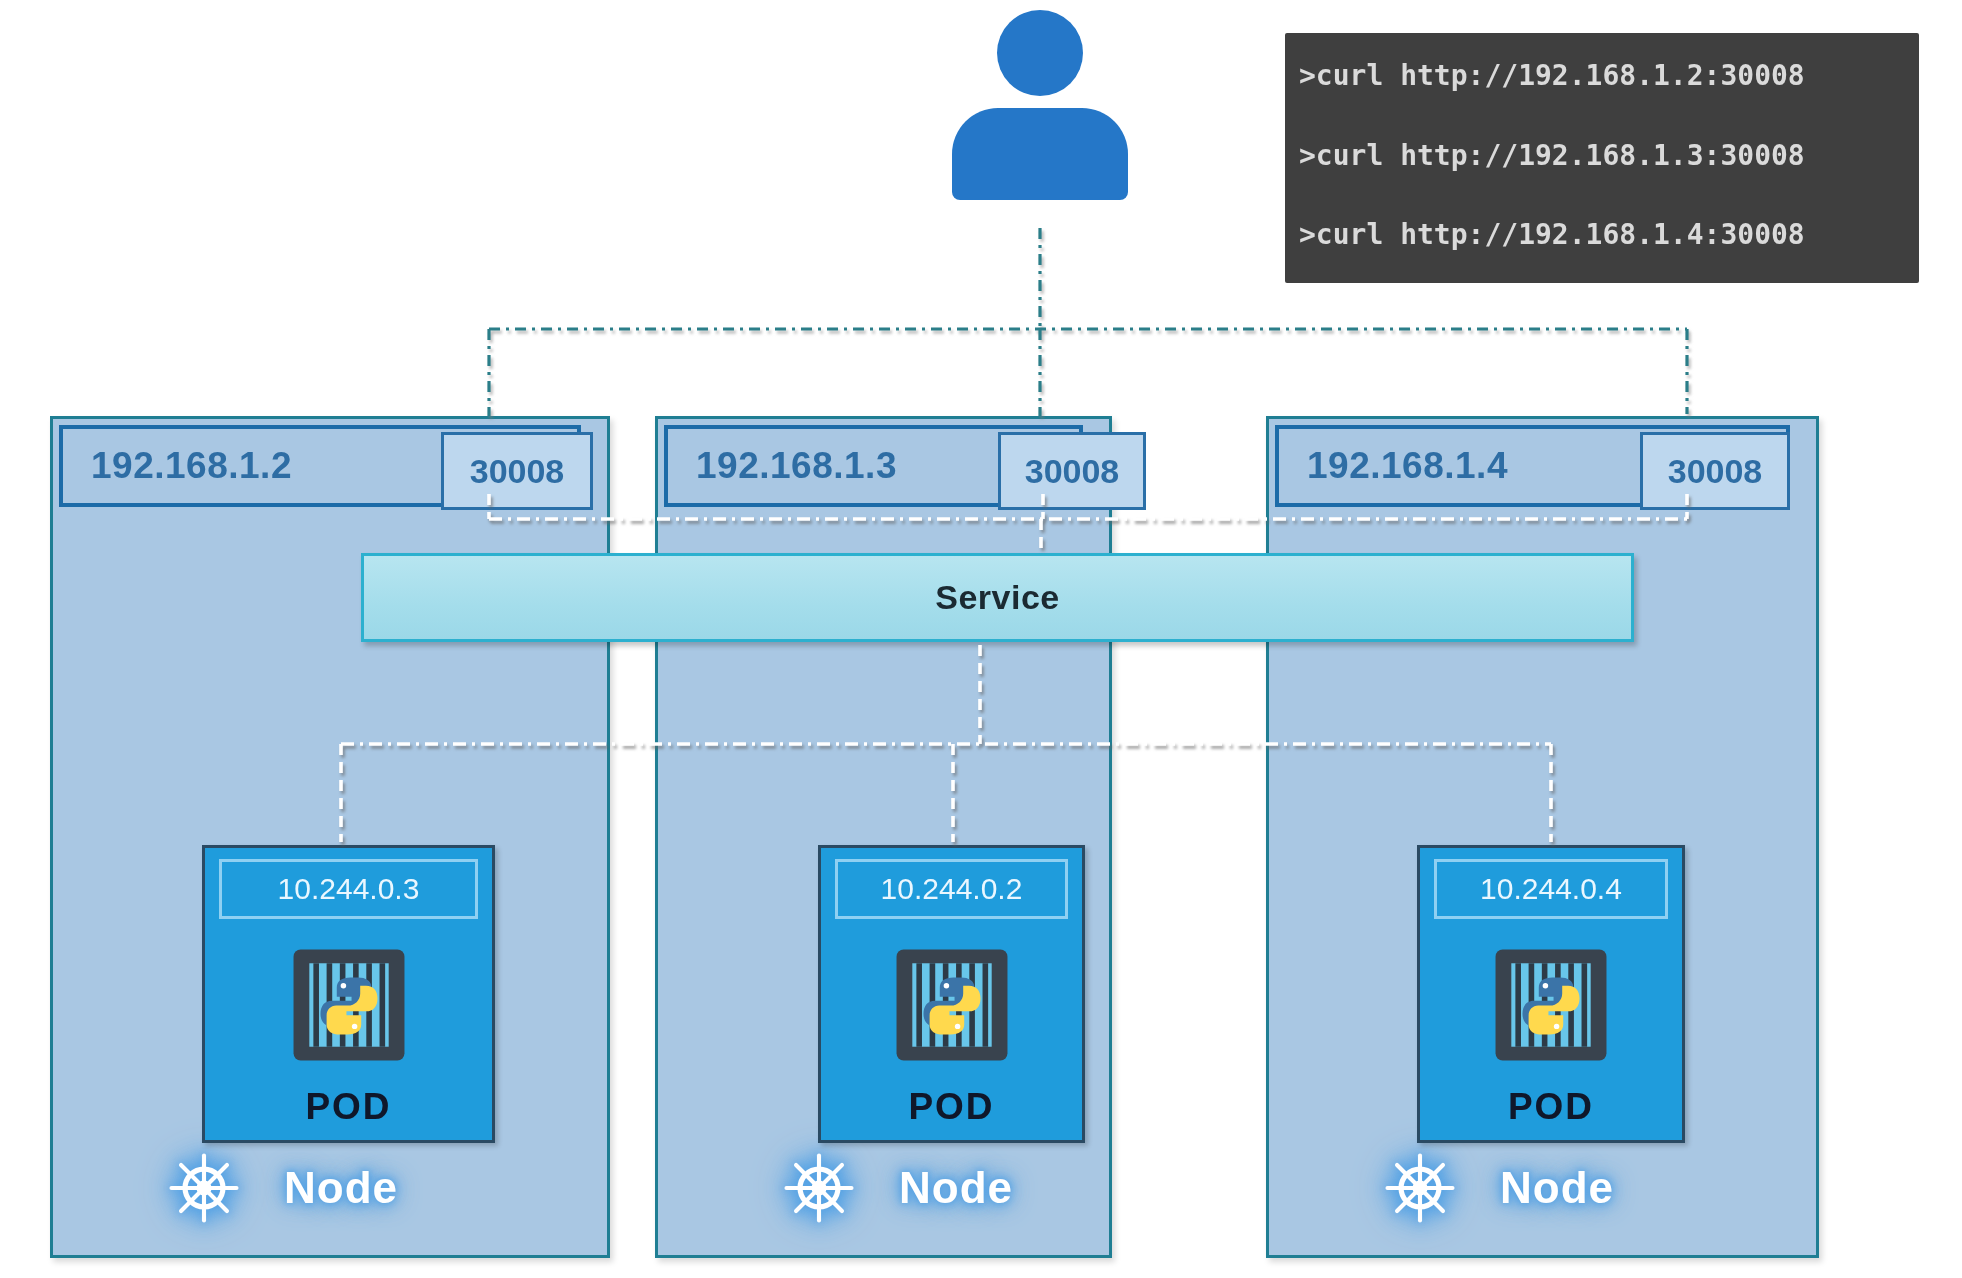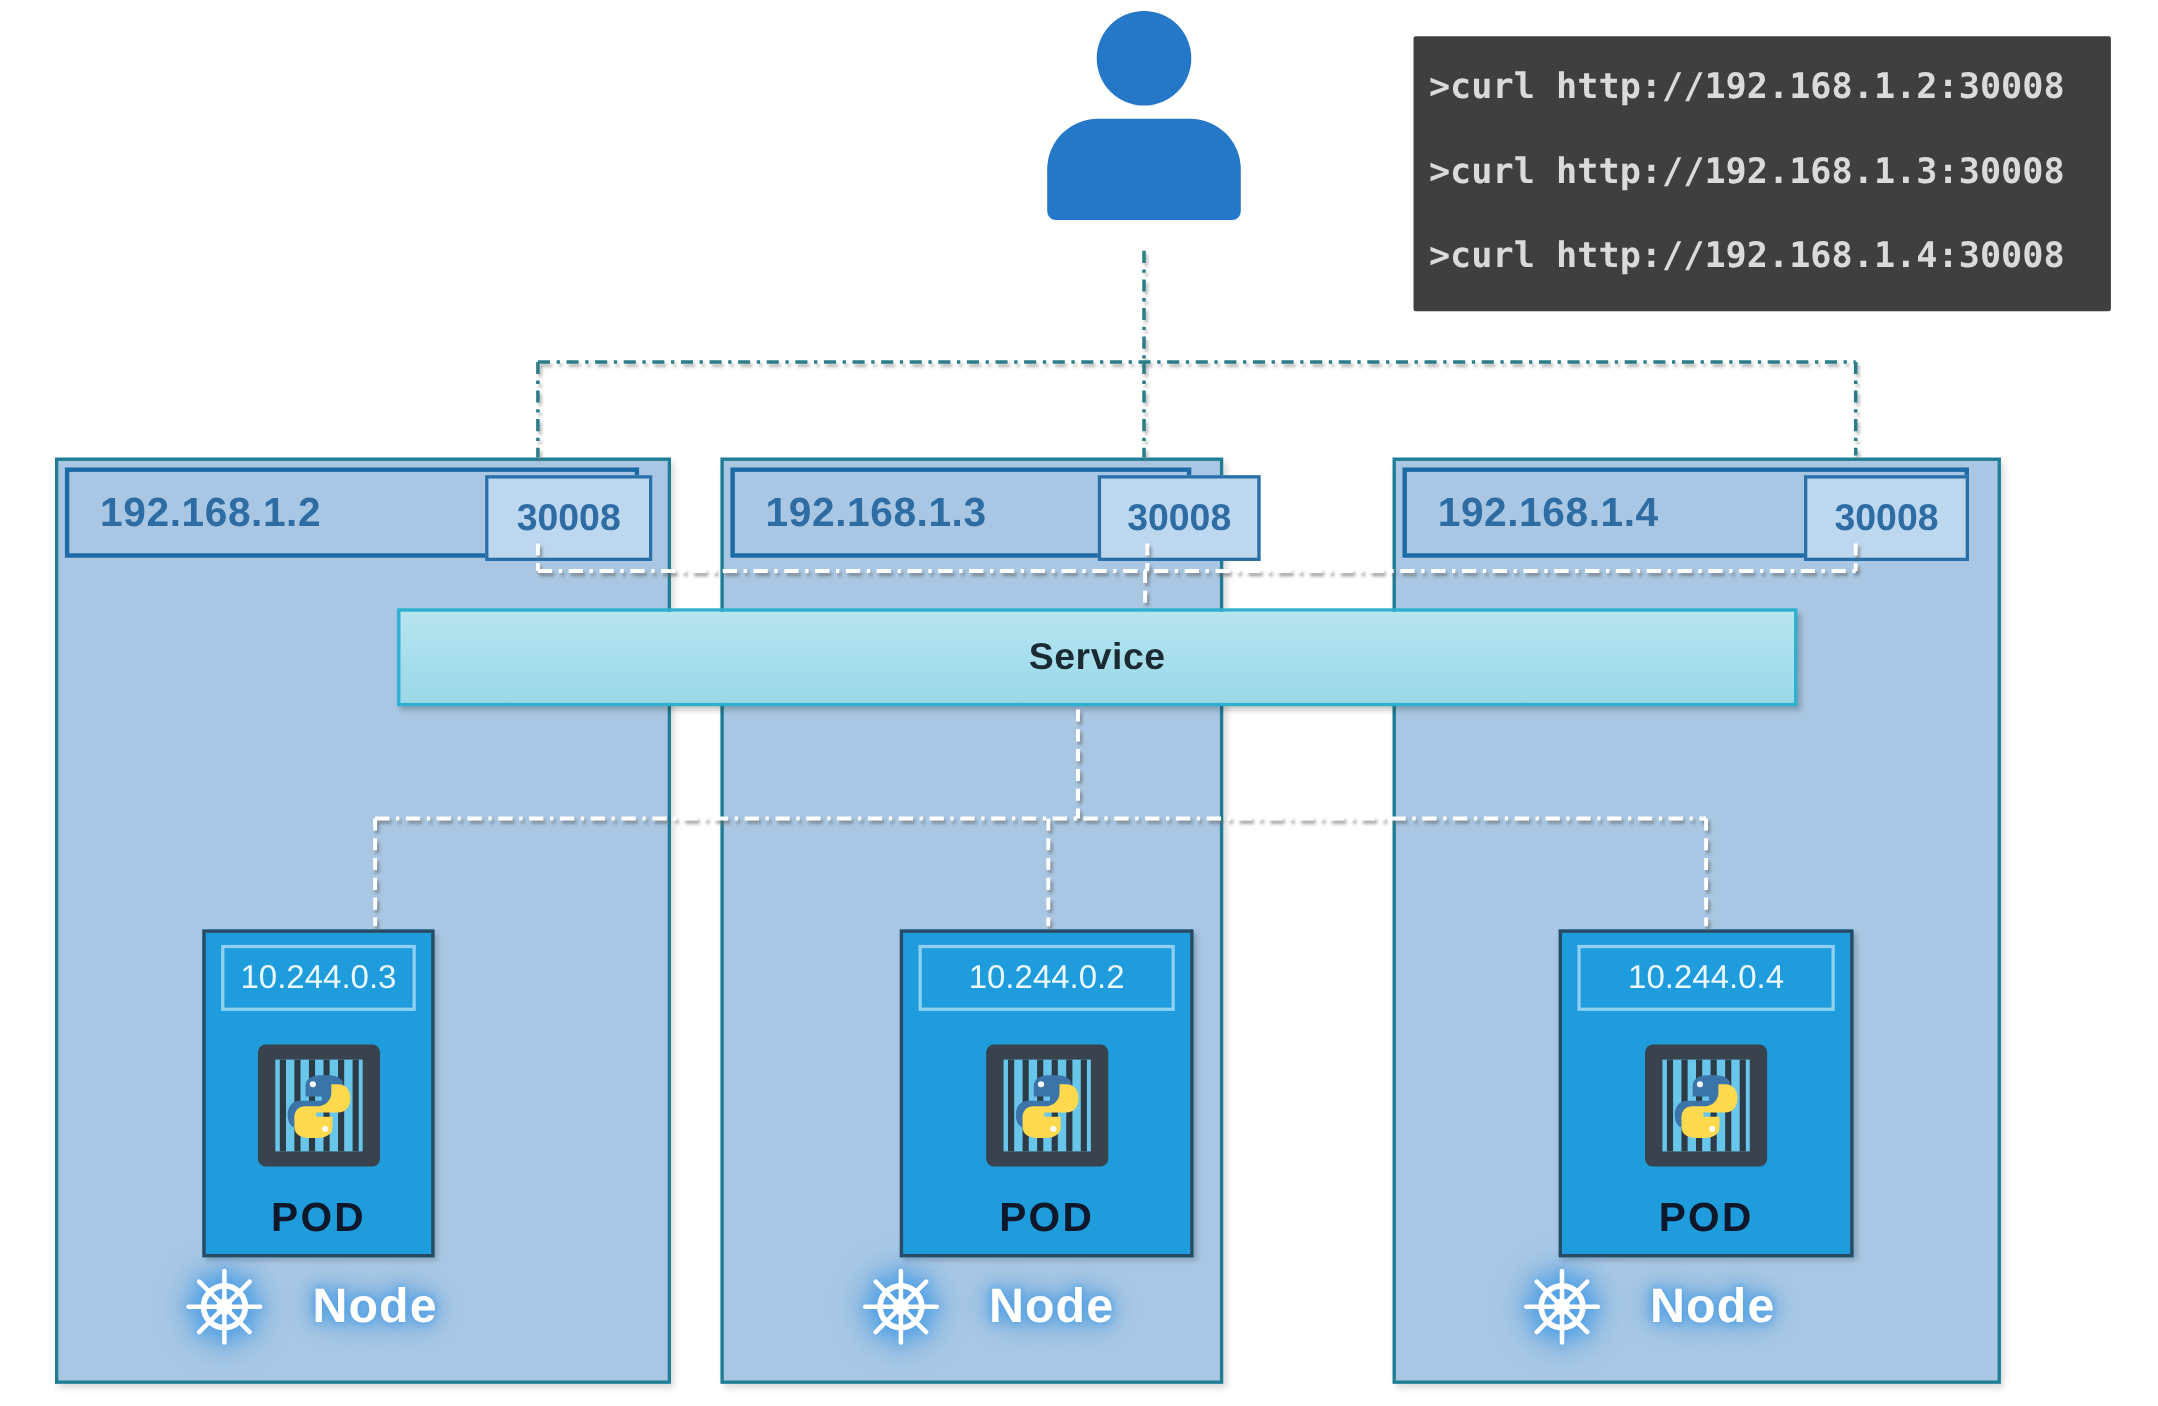--- a/index.html
+++ b/index.html
@@ -7,21 +7,21 @@
   .canvas{position:relative;width:1962px;height:1278px;background:#ffffff;}
 
   
   .person-head{position:absolute;left:997px;top:10px;width:86px;height:86px;border-radius:50%;background:#2577c8;}
   .person-body{position:absolute;left:952px;top:108px;width:176px;height:92px;border-radius:46px 46px 8px 8px;background:#2577c8;}
 
   
   .terminal{position:absolute;left:1285px;top:33px;width:634px;height:250px;background:#3f3f3f;z-index:2;
             display:flex;flex-direction:column;justify-content:space-between;box-sizing:border-box;
             padding:26px 8px 32px 14px;border-radius:2px;}
-  .tline{font-family:"DejaVu Sans Mono",monospace;font-weight:bold;font-size:32px;color:#dadada;white-space:nowrap;}
+  .tline{font-family:"DejaVu Sans Mono",monospace;font-weight:bold;font-size:28px;color:#dadada;white-space:nowrap;}
 
   
   .node{position:absolute;top:416px;height:842px;background:#a9c7e3;border:3px solid #1f7e93;box-sizing:border-box;
         box-shadow:3px 4px 6px rgba(0,0,0,.15);}
   .node1{left:50px;width:560px;}
   .node2{left:655px;width:457px;}
   .node3{left:1266px;width:553px;}
   .node-header{position:absolute;left:6px;top:6px;right:26px;height:82px;border:4px solid #1c6ba8;box-sizing:border-box;
                display:flex;align-items:center;}
   .node-ip{font-size:37px;font-weight:600;color:#2e6da4;padding-left:28px;letter-spacing:.5px;}
@@ -45,21 +45,21 @@
   
   .service{position:absolute;left:361px;top:553px;width:1273px;height:89px;z-index:6;box-sizing:border-box;
            background:linear-gradient(180deg,#b7e5f0 0%,#a4ddeb 60%,#9bd8e8 100%);
            border:3px solid #2cb0cf;display:flex;align-items:center;justify-content:center;
            box-shadow:3px 4px 5px rgba(0,0,0,.22);}
   .service-label{font-size:34px;font-weight:600;color:#1b2a32;letter-spacing:.5px;}
 
   
   .pod{position:absolute;top:845px;height:298px;background:#1f9cdc;border:3px solid #2a4a63;box-sizing:border-box;z-index:5;
        box-shadow:3px 3px 5px rgba(0,0,0,.2);}
-  .pod1{left:184px;width:211px;}
+  .pod1{left:202px;width:293px;}
   .pod2{left:818px;width:267px;}
   .pod3{left:1417px;width:268px;}
   .pod-header{position:absolute;left:14px;right:14px;top:11px;height:60px;border:3px solid #8fd0f2;box-sizing:border-box;
               display:flex;align-items:center;justify-content:center;font-size:30px;font-weight:500;color:#eaf7ff;}
   .pod-icon{position:absolute;left:50%;top:100px;transform:translateX(-50%);width:114px;height:114px;}
   .pod-icon svg{width:114px;height:114px;display:block;}
   .pod-word{position:absolute;left:0;right:0;bottom:12px;text-align:center;font-size:37px;font-weight:600;color:#0f172a;letter-spacing:2px;}
 
   
   .connectors{position:absolute;left:0;top:0;width:1962px;height:1278px;z-index:8;pointer-events:none;}

